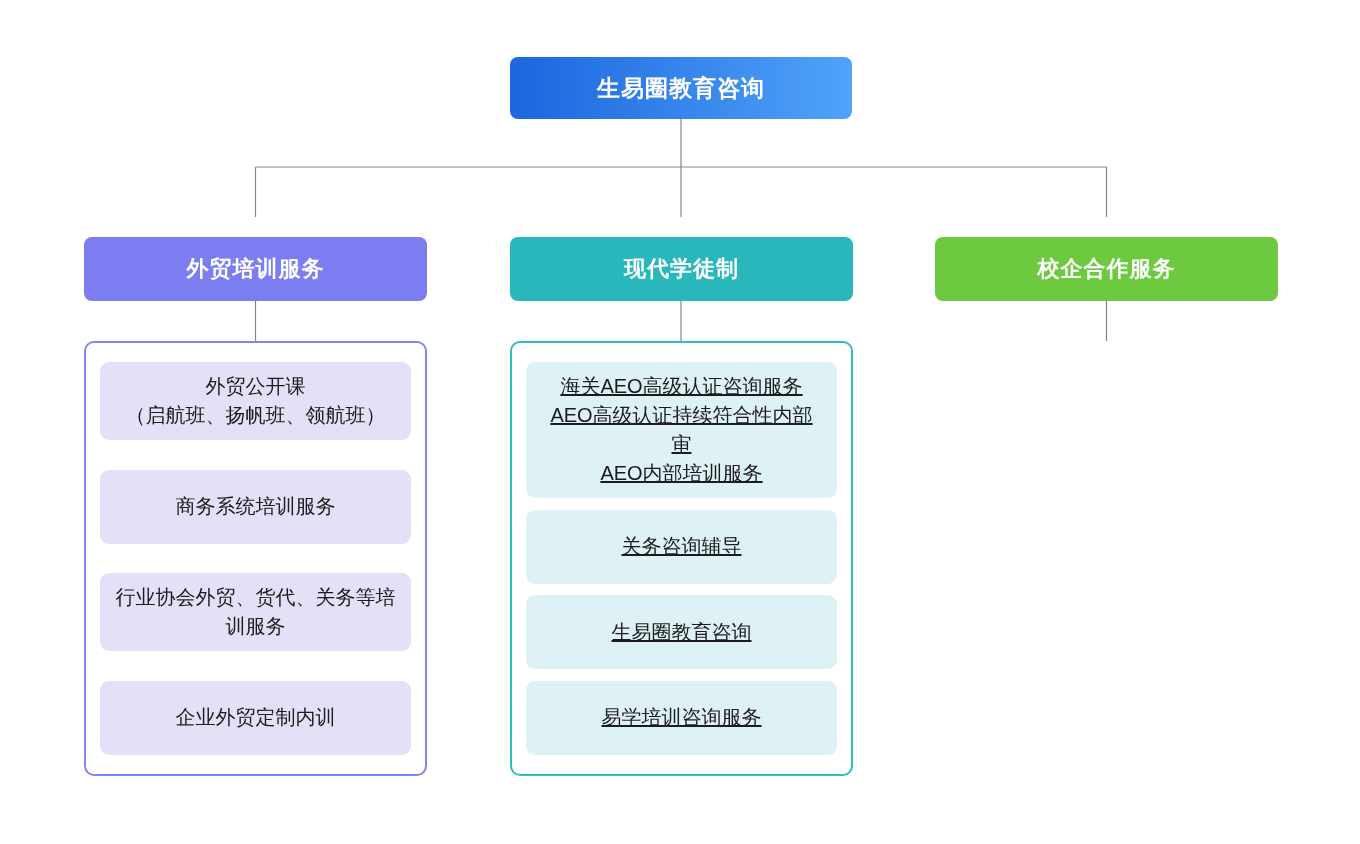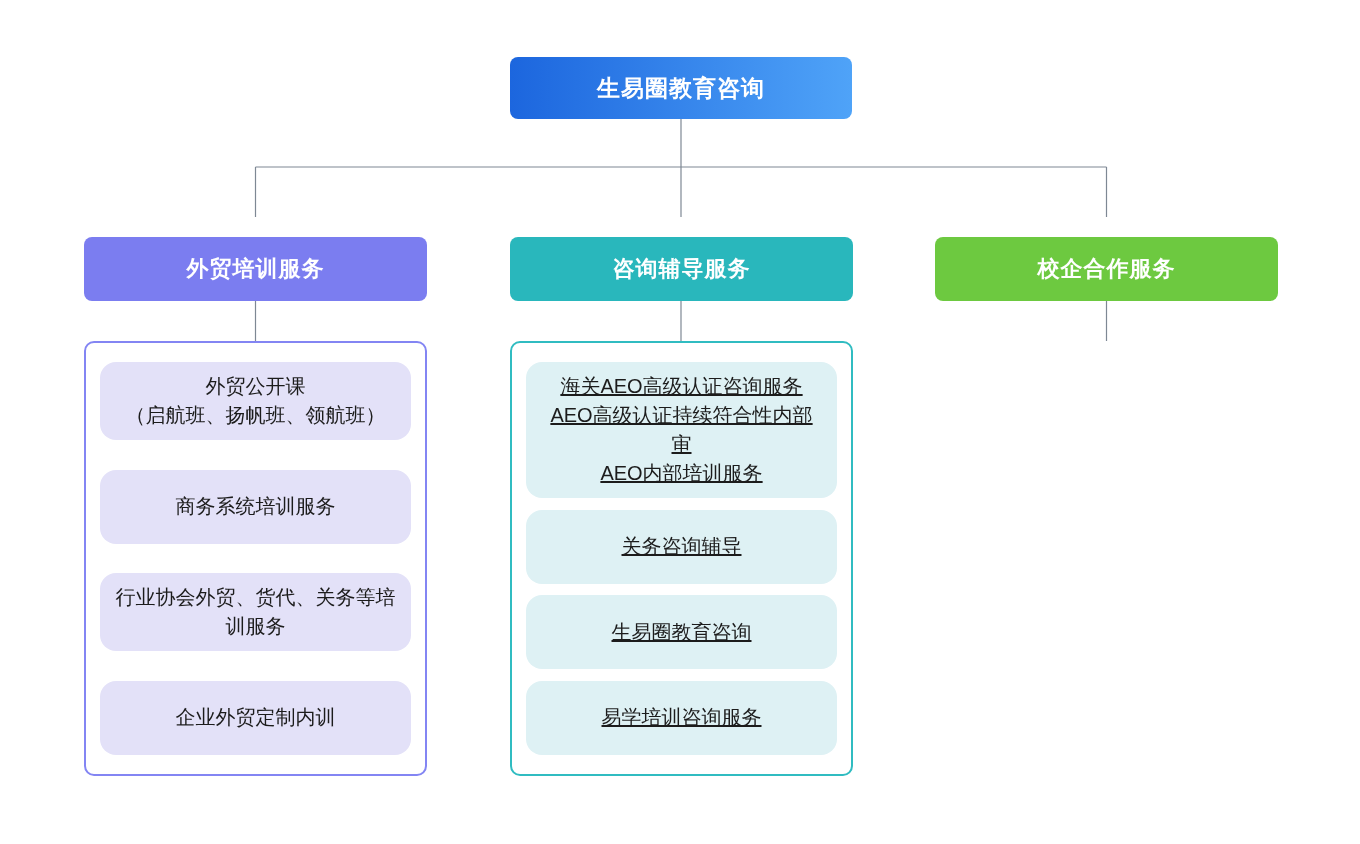--- a/index.html
+++ b/index.html
@@ -25,21 +25,21 @@
     position:absolute;top:341px;width:343px;height:435px;box-sizing:border-box;
     background:#ffffff;border-radius:10px;border:2px solid;
     display:flex;flex-direction:column;justify-content:space-between;
     padding:19px 14px;
   }
   .branch-container.b0{left:84px;border-color:#8385f3;}
   .branch-container.b1{left:510px;border-color:#30bcc1;}
   .branch-container.b2{left:935px;border-color:#8ed45f;}
 
   .item{
-    box-sizing:border-box;min-height:74px;border-radius:16px;
+    box-sizing:border-box;min-height:74px;border-radius:9px;
     display:flex;align-items:center;justify-content:center;
     text-align:center;font-size:20px;line-height:29px;color:#1c1c1c;
     padding:10px 15px;white-space:pre-line;
   }
   .b0 .item{background:#e3e1f8;}
   .b1 .item{background:#def1f4;text-decoration:underline;}
   .b2 .item{background:#dff0da;}
 </style>
 </head>
 <body>
@@ -55,21 +55,21 @@
       <path d="M1106.5 167 V217"></path>
       <path d="M255.5 281 V341"></path>
       <path d="M681 281 V341"></path>
       <path d="M1106.5 281 V341"></path>
     </g>
   </svg>
 
   <div class="node root-node">生易圈教育咨询</div>
 
   <div class="node branch-header b0">外贸培训服务</div>
-  <div class="node branch-header b1">咨询辅导服务</div>
+  <div class="node branch-header b1">现代学徒制</div>
   <div class="node branch-header b2">校企合作服务</div>
 
   <div class="branch-container b0">
     <div class="item">外贸公开课
 （启航班、扬帆班、领航班）</div>
     <div class="item">商务系统培训服务</div>
     <div class="item">行业协会外贸、货代、关务等培训服务</div>
     <div class="item">企业外贸定制内训</div>
   </div>
 

